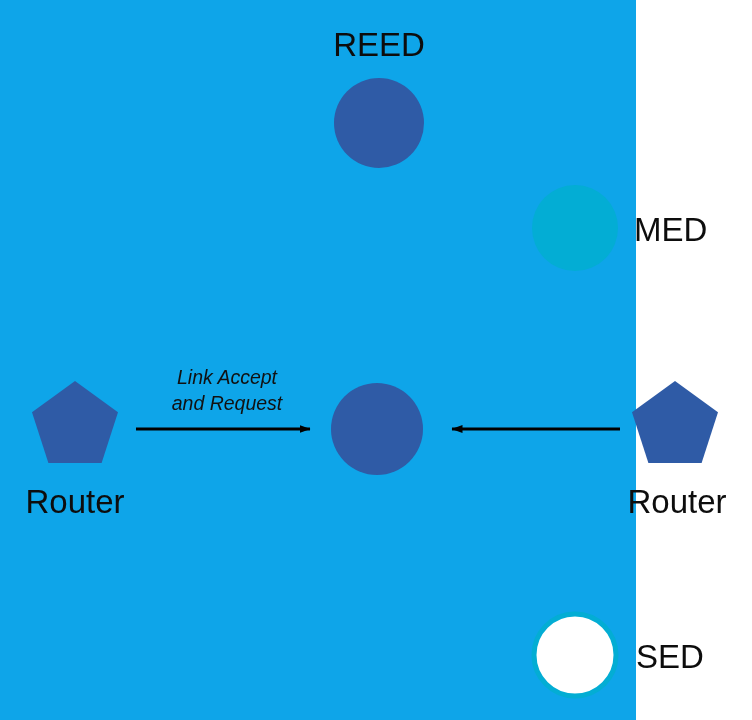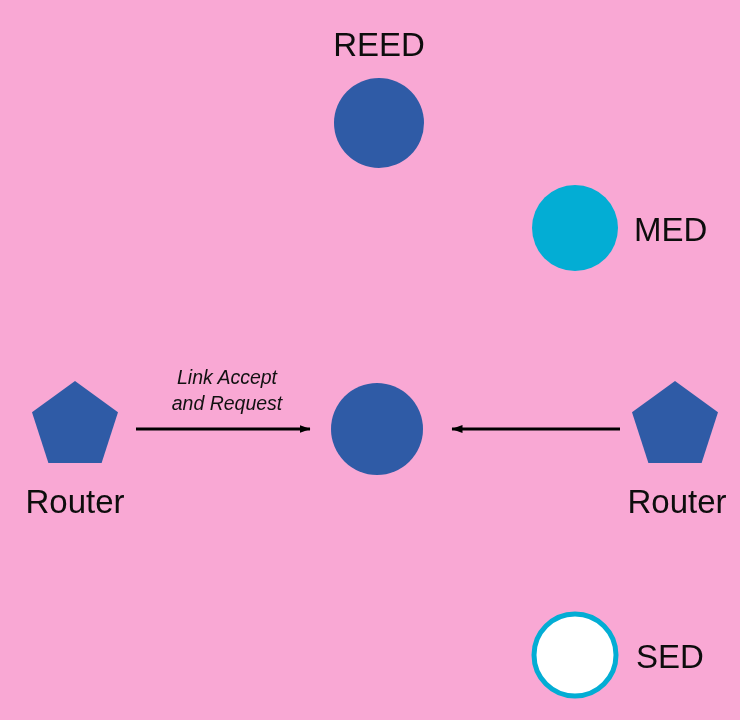--- a/index.html
+++ b/index.html
@@ -8,23 +8,23 @@
     background: #ffffff;
   }
   body {
     width: 752px;
     height: 720px;
     font-family: "Liberation Sans", sans-serif;
     overflow: hidden;
   }
   #diagram-canvas {
     position: relative;
-    width: 740px;
+    width: 636px;
     height: 720px;
-    background: #f9a8d4;
+    background: #0ea5e9;
   }
   #diagram-svg {
     display: block;
     width: 752px;
     height: 720px;
   }
   .node-label {
     font-family: "Liberation Sans", sans-serif;
     font-size: 33px;
     fill: #0d0d0d;

